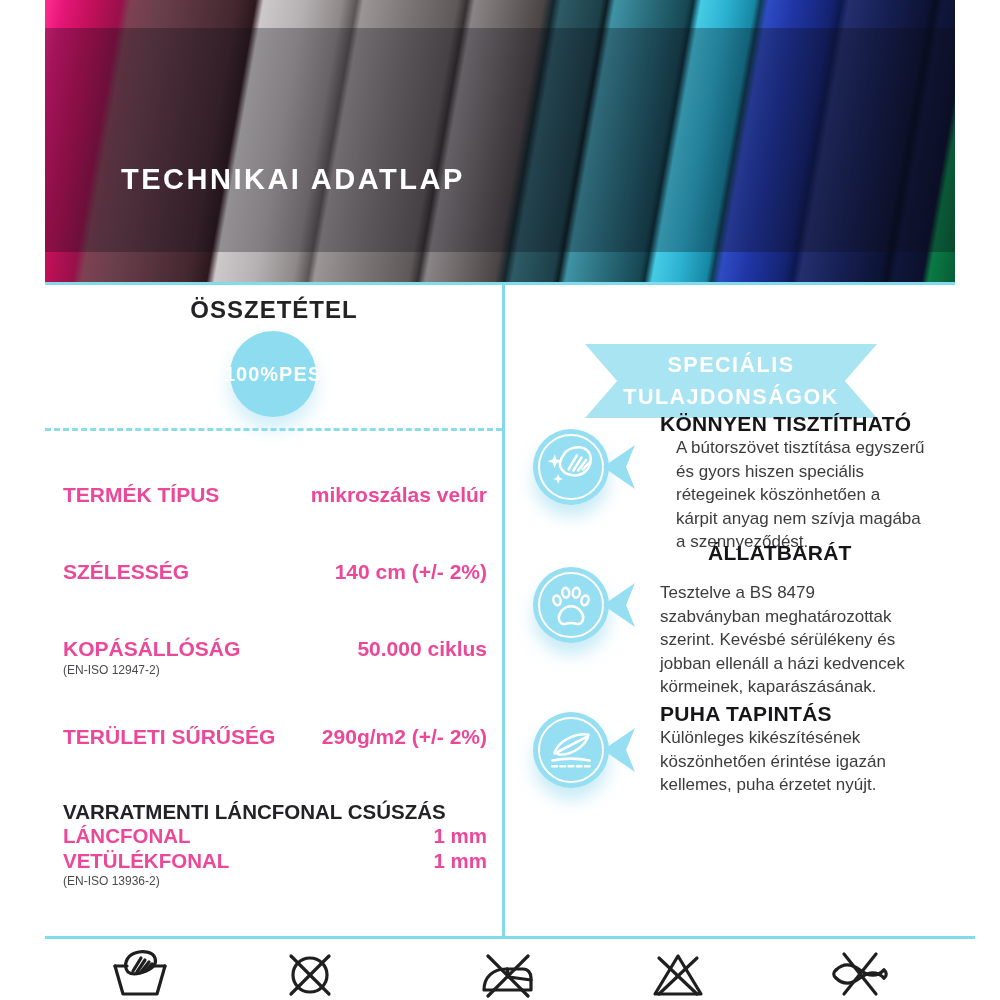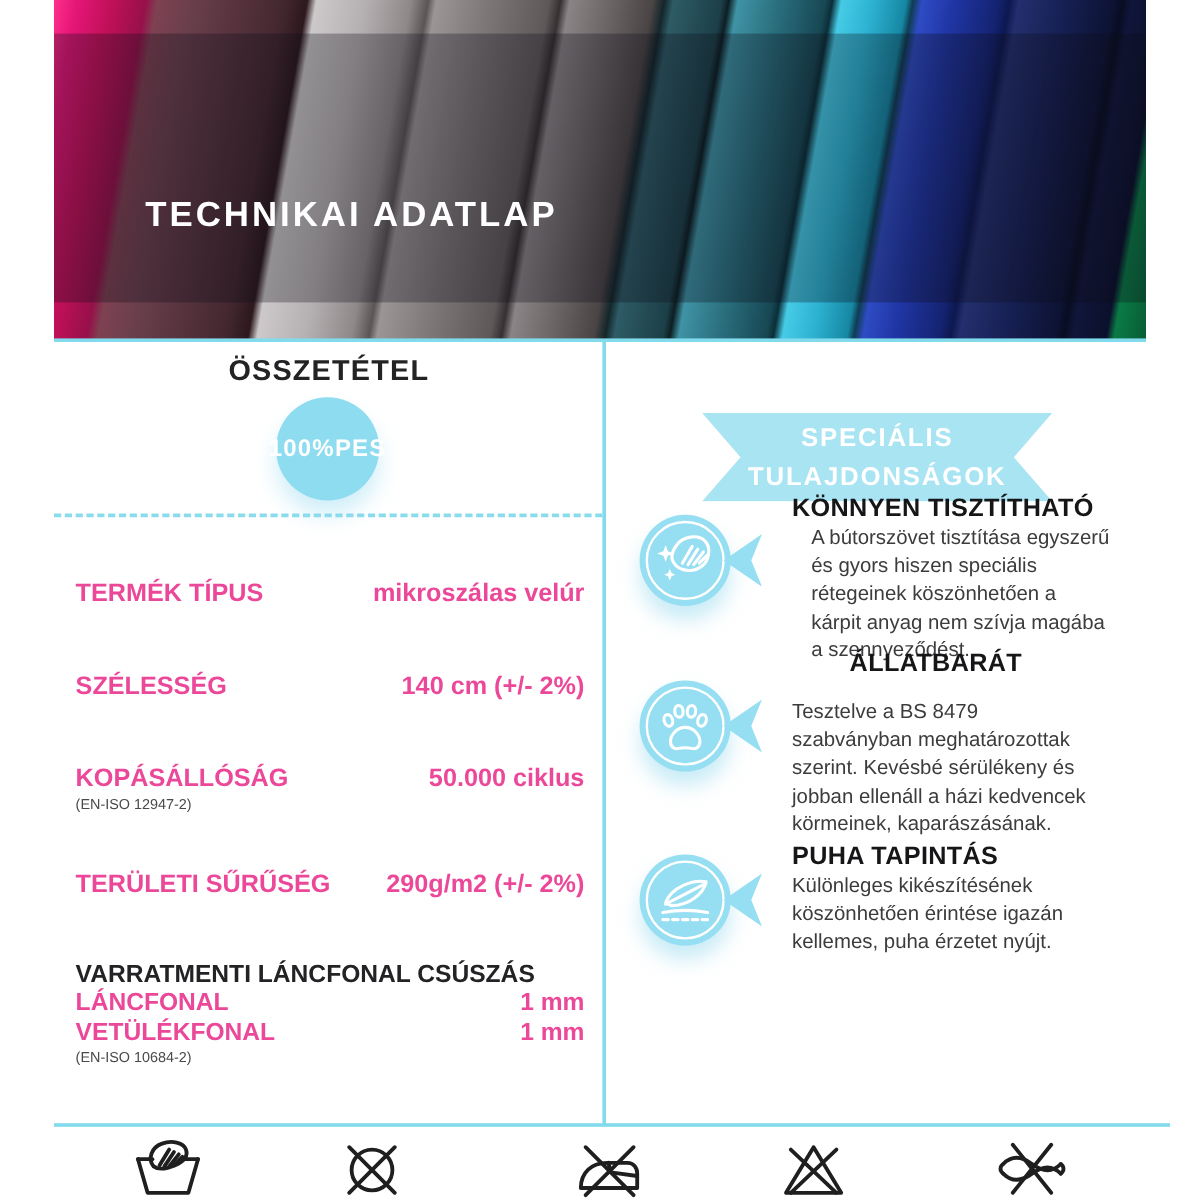--- a/index.html
+++ b/index.html
@@ -119,21 +119,21 @@
 
   <div class="seam-heading">VARRATMENTI LÁNCFONAL CSÚSZÁS</div>
   <div class="spec-row" style="top:824px;font-size:20.5px;">
     <span>LÁNCFONAL</span>
     <span>1 mm</span>
   </div>
   <div class="spec-row" style="top:849px;font-size:20.5px;">
     <span>VETÜLÉKFONAL</span>
     <span>1 mm</span>
   </div>
-  <div class="spec-note" style="top:874px;">(EN-ISO 10684-2)</div>
+  <div class="spec-note" style="top:874px;">(EN-ISO 13936-2)</div>
 
   <div class="ribbon">SPECIÁLIS
 TULAJDONSÁGOK</div>
 
   <div class="feat-circle" style="top:429px;">
     <div class="feat-ring"></div>
     <svg class="glyph" width="56" height="56" viewBox="0 0 48 48">
       <path d="M18 13 C22 7 33 5 38 10 C43 15 41 24 36 28 C30 33 20 32 16 26 C13 22 15 17 18 13 Z"></path>
       <path d="M22 26 L29 14"></path>
         <path d="M26 27 L33 16"></path>

